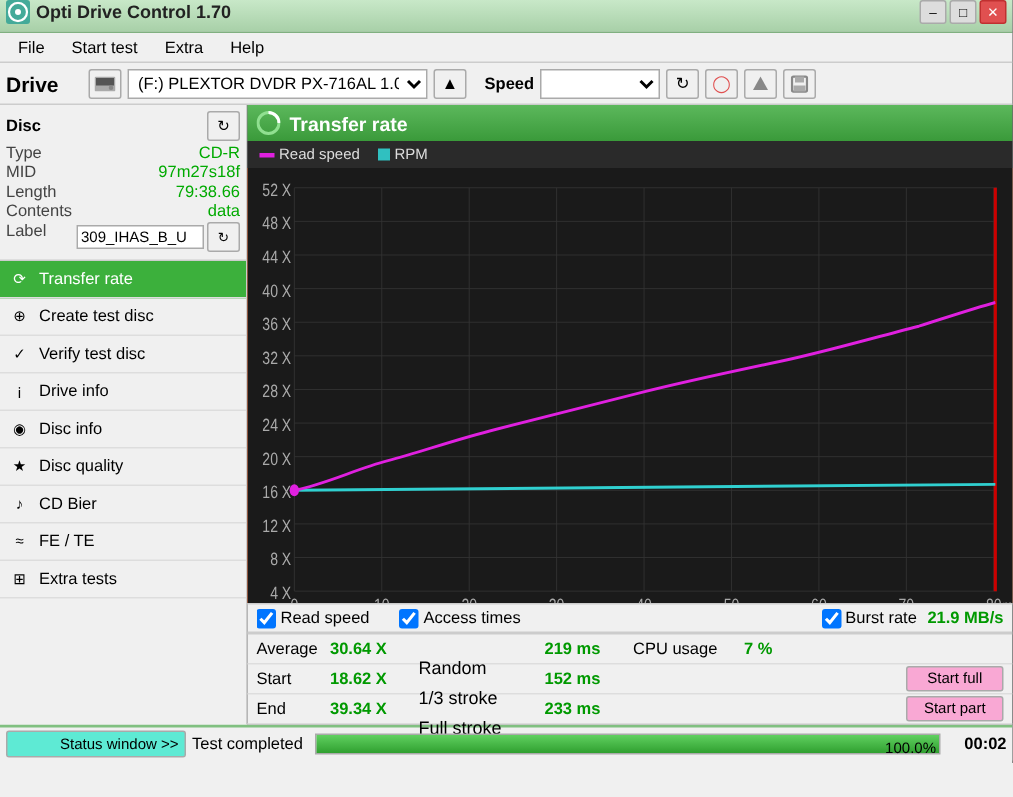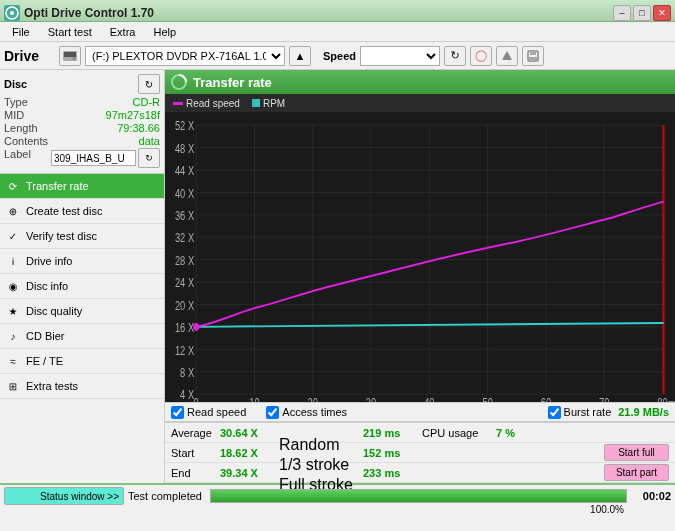--- a/index.html
+++ b/index.html
@@ -10,21 +10,21 @@
       font-size: 11px;
       background: #f0f0f0;
       overflow: hidden;
     }
 
     
     .title-bar {
       background: linear-gradient(to bottom, #c8e8c8, #a8d0a8);
       height: 22px;
       display: flex;
-      align-items: flex-end;
+      align-items: flex-start;
       justify-content: space-between;
       padding: 0 4px;
       border-bottom: 1px solid #80b080;
     }
     .title-bar-left {
       display: flex;
       align-items: center;
       gap: 4px;
     }
     .title-bar-icon {
@@ -278,21 +278,21 @@
     .stats-row {
       display: flex;
       align-items: center;
       height: 20px;
       padding: 0 6px;
       gap: 4px;
       border-bottom: 1px solid #ddd;
     }
     .stat-label { width: 45px; font-size: 11px; }
     .stat-val { width: 55px; font-size: 11px; color: #009900; font-weight: bold; }
-    .stat-label2 { width: 80px; font-size: 16px; margin-top: 24px; }
+    .stat-label2 { width: 80px; font-size: 12px; margin-top: 24px; }
     .stat-val2 { width: 55px; font-size: 11px; color: #009900; font-weight: bold; }
     .stat-label3 { width: 70px; font-size: 11px; }
     .stat-val3 { flex: 1; font-size: 11px; color: #009900; font-weight: bold; }
     .start-full-btn {
       width: 65px;
       height: 17px;
       border: 1px solid #aaa;
       background: #f9a8d4;
       font-size: 10px;
       cursor: pointer;
@@ -327,21 +327,21 @@
       background: #fff;
       position: relative;
     }
     .progress-bar {
       height: 100%;
       background: linear-gradient(to bottom, #60d060, #30a030);
     }
     .progress-text {
       position: absolute;
       right: 2px;
-      top: 13px;
+      top: 3px;
       font-size: 10px;
       line-height: 14px;
       color: #000;
     }
     .status-time {
       width: 40px;
       font-size: 11px;
       text-align: right;
       font-weight: bold;
     }

